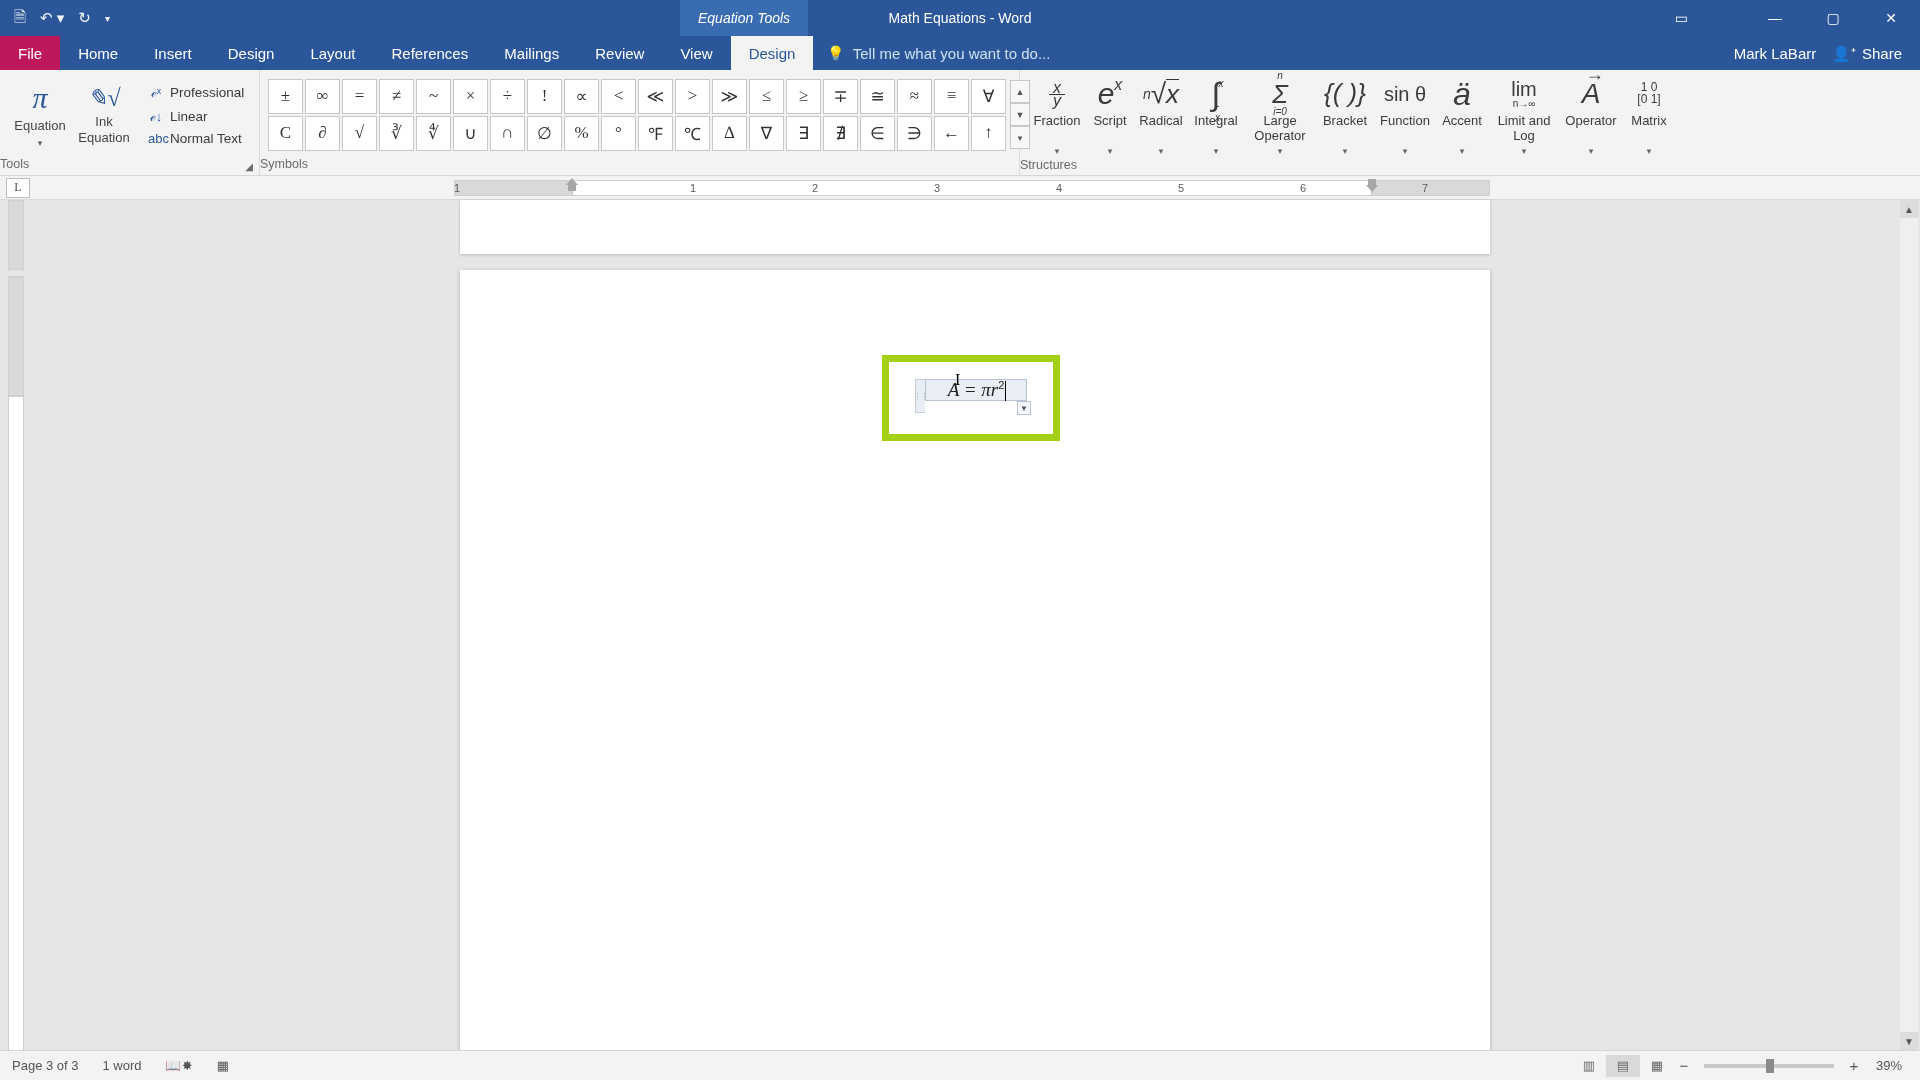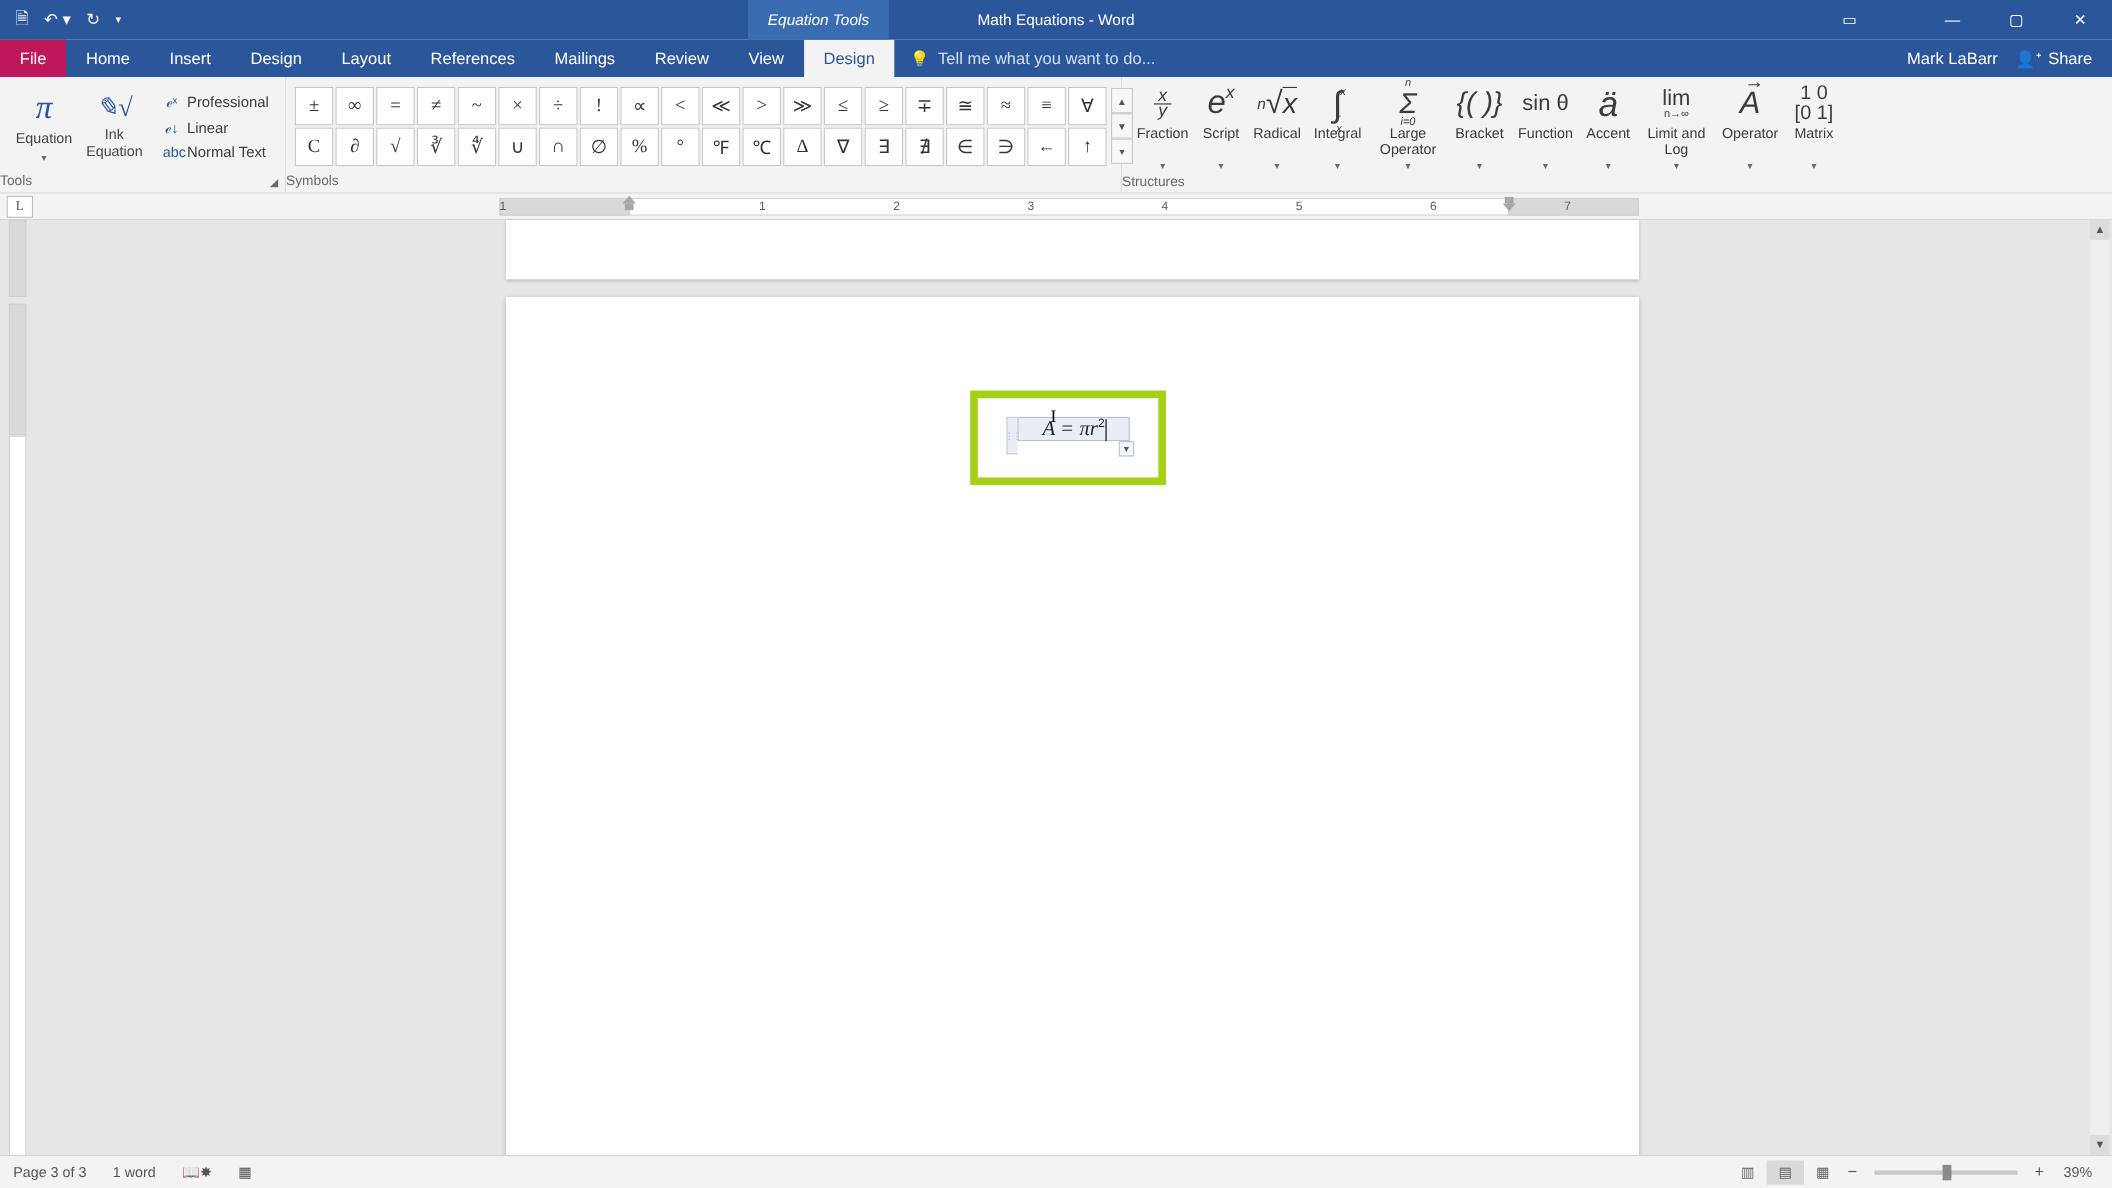--- a/index.html
+++ b/index.html
@@ -315,21 +315,21 @@
           </div>
           <div class="struct-btn" style="width: 62px;">
             <div class="glyph">
               <span style="font-size:28px;position:relative;">A<span style="position:absolute;left:4px;top:-14px;font-size:18px;">→</span></span>
             </div>
             <div class="txt">Operator</div>
             <div class="arrow">▾</div>
           </div>
           <div class="struct-btn" style="width: 54px;">
             <div class="glyph">
-              <span style="font-size:18px;font-style:normal;">[<span style="display:inline-block;line-height:1;"><span>1 0</span><br><span>0 1</span></span>]</span>
+              <span style="font-size:12px;font-style:normal;">[<span style="display:inline-block;line-height:1;"><span>1 0</span><br><span>0 1</span></span>]</span>
             </div>
             <div class="txt">Matrix</div>
             <div class="arrow">▾</div>
           </div>
         </div>
     </div>
     <div class="label">
         <span>Structures</span>
       </div>
   </div>

